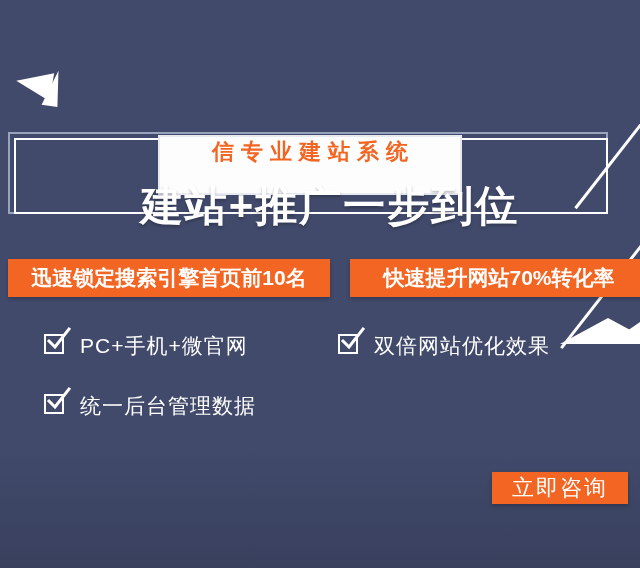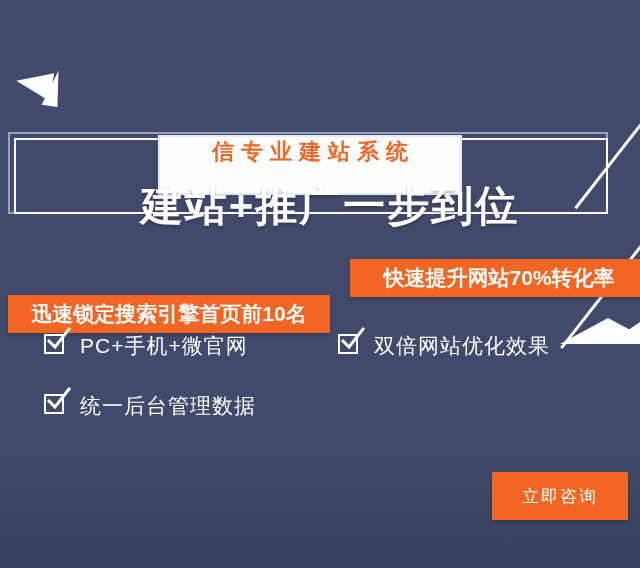--- a/index.html
+++ b/index.html
@@ -162,21 +162,21 @@
   .bar {
     position: absolute;
     top: 0;
     height: 38px;
     background: #f26522;
     display: flex;
     align-items: center;
     justify-content: center;
     box-shadow: 0 2px 4px rgba(0,0,0,0.22);
   }
-  .bar-1 { left: 8px;  width: 322px; margin-top: 36px; }
+  .bar-1 { left: 8px;  width: 322px; }
   .bar-2 { left: 350px; width: 298px; }
   .bar-text {
     color: #ffffff;
     font-size: 21px;
     font-weight: 700;
     white-space: nowrap;
     letter-spacing: 0px;
   }
 
   
@@ -229,25 +229,25 @@
     white-space: nowrap;
     letter-spacing: 1px;
   }
 
   
   .cta {
     position: absolute;
     left: 492px;
     top: 472px;
     width: 136px;
-    height: 48px;
+    height: 32px;
     background: #f26522;
     border: none;
     color: #ffffff;
-    font-size: 17px;
+    font-size: 22px;
     font-weight: 400;
     letter-spacing: 2px;
     cursor: pointer;
     font-family: inherit;
     box-shadow: 0 2px 4px rgba(0,0,0,0.25);
   }
 </style>
 </head>
 <body>
 

